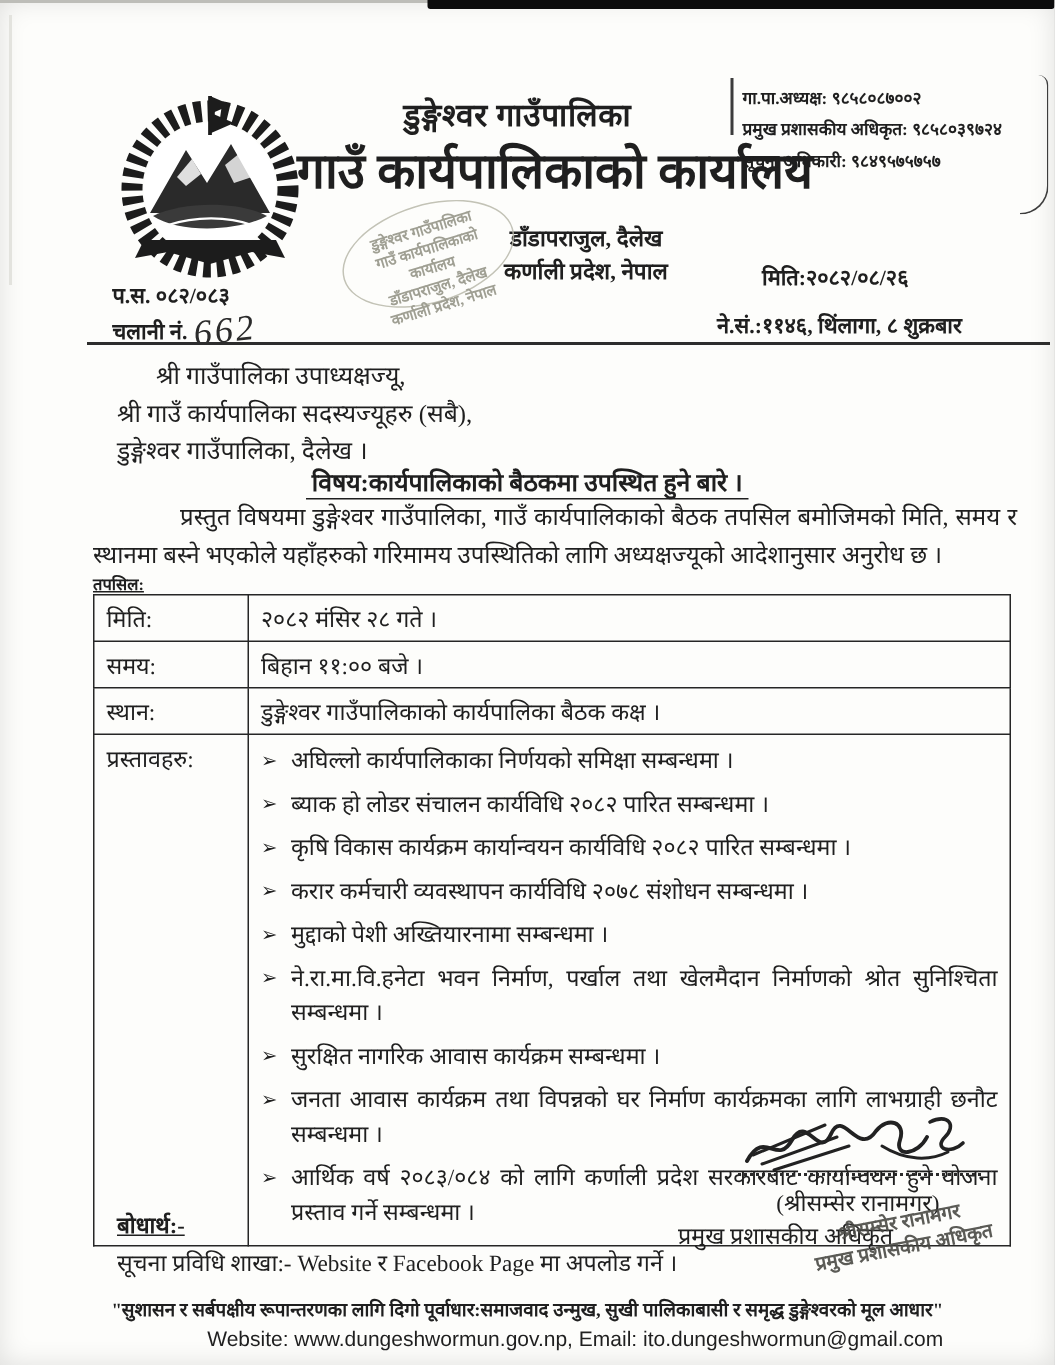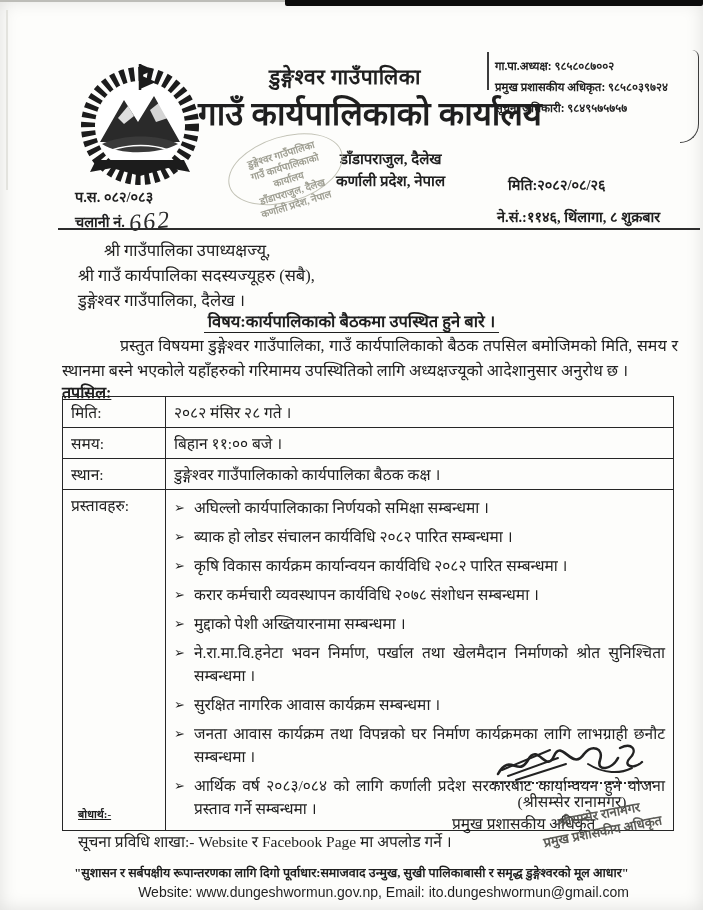--- a/index.html
+++ b/index.html
@@ -34,49 +34,49 @@
   .phonebox .bracket{position:absolute; right:0; top:2px; width:18px; height:92px;
     border-right:1.6px solid #3c3c3c; border-bottom:1.6px solid #3c3c3c;
     border-radius:0 10px 28px 0;}
   .phonebox .ltick{position:absolute; left:0; top:4px; width:1.6px; height:38px; background:#3c3c3c;}
   .phonebox .lines{position:absolute; left:8px; top:8px; width:186px; font-size:11.5px; font-weight:bold; line-height:21px; white-space:nowrap;}
   
   .ps{left:75px; top:186px; font-size:14.5px; font-weight:bold;}
   .chalani{left:75px; top:206px; font-size:14.5px; font-weight:bold;}
   .chalani .hand{display:inline-block; font-size:24px; font-weight:normal; font-style:italic; transform:rotate(-6deg) translateY(2px); letter-spacing:2px; color:#2b2b2b;}
   .miti{left:508px; top:174px; font-size:14.5px; font-weight:bold;}
-  .nesam{left:478px; top:206px; font-size:14.5px; font-weight:bold;margin-left:19px;}
+  .nesam{left:478px; top:206px; font-size:14.5px; font-weight:bold;}
   .hr{left:58px; top:228px; width:642px; height:0; border-top:2.2px solid #2d2d2d;}
   
   .addressee{left:78px; font-size:16.5px;}
   .a1{top:238px;margin-left:26px;} .a2{top:263px;} .a3{top:288px;text-align:center;}
   
   .subject{left:0; top:309px; width:703px; text-align:center; font-size:16.5px; font-weight:bold;}
   .subject span{border-bottom:1.6px solid #1f1f1f; padding:0 4px 1px;}
   
   .bodytext{left:62px; top:333px; width:616px; font-size:16px; line-height:25px; text-align:justify; text-indent:58px;}
-  .tapasil{left:62px; top:381px; font-size:16px; font-weight:bold; text-decoration:underline;}
+  .tapasil{left:62px; top:381px; font-size:11px; font-weight:bold; text-decoration:underline;}
   
   .sheet{left:62px; top:396px; width:612px; border-collapse:collapse; table-layout:fixed;}
   .sheet td{border:1.6px solid #262626; font-size:15.5px; padding:4px 8px; vertical-align:top;}
   .sheet td.lab{width:86px; font-weight:normal;}
   .bullet{display:flex; margin:2px 0 6px;}
   .bullet .mk{width:20px; flex:0 0 20px; font-size:13px; line-height:23px; font-family:"DejaVu Sans",sans-serif;}
   .bullet .tx{flex:1; line-height:23px; text-align:justify;}
   
   .sig-squiggle{left:492px; top:734px; width:160px; height:52px;}
   .sig-dots{left:492px; top:782px; width:162px; border-bottom:2.4px dotted #2a2a2a;}
   .sig-name{left:462px; top:790px; width:220px; text-align:center; font-size:15.5px;}
   .sig-title{left:452px; top:812px; font-size:15.5px;}
   .stamp2{
     left:506px; top:806px; width:190px; text-align:center;
     transform:rotate(-11deg); color:#4a4a45; font-size:13px; font-weight:bold; line-height:17px; opacity:.9;
   }
   
-  .cc-label{left:78px; top:806px; font-size:11px; font-weight:bold; text-decoration:underline;}
+  .cc-label{left:78px; top:806px; font-size:15px; font-weight:bold; text-decoration:underline;}
   .cc-line{left:78px; top:830px; font-size:15.5px;}
   
   .slogan{left:0; top:864px; width:703px; text-align:center; font-size:12.5px; font-weight:bold;}
   .webline{left:0; top:884px; width:703px; text-align:center; font-size:14px; font-family:"Liberation Sans",sans-serif;padding-left:32px;}
 </style>
 </head>
 <body>
 
 <div class="page dev">
 

